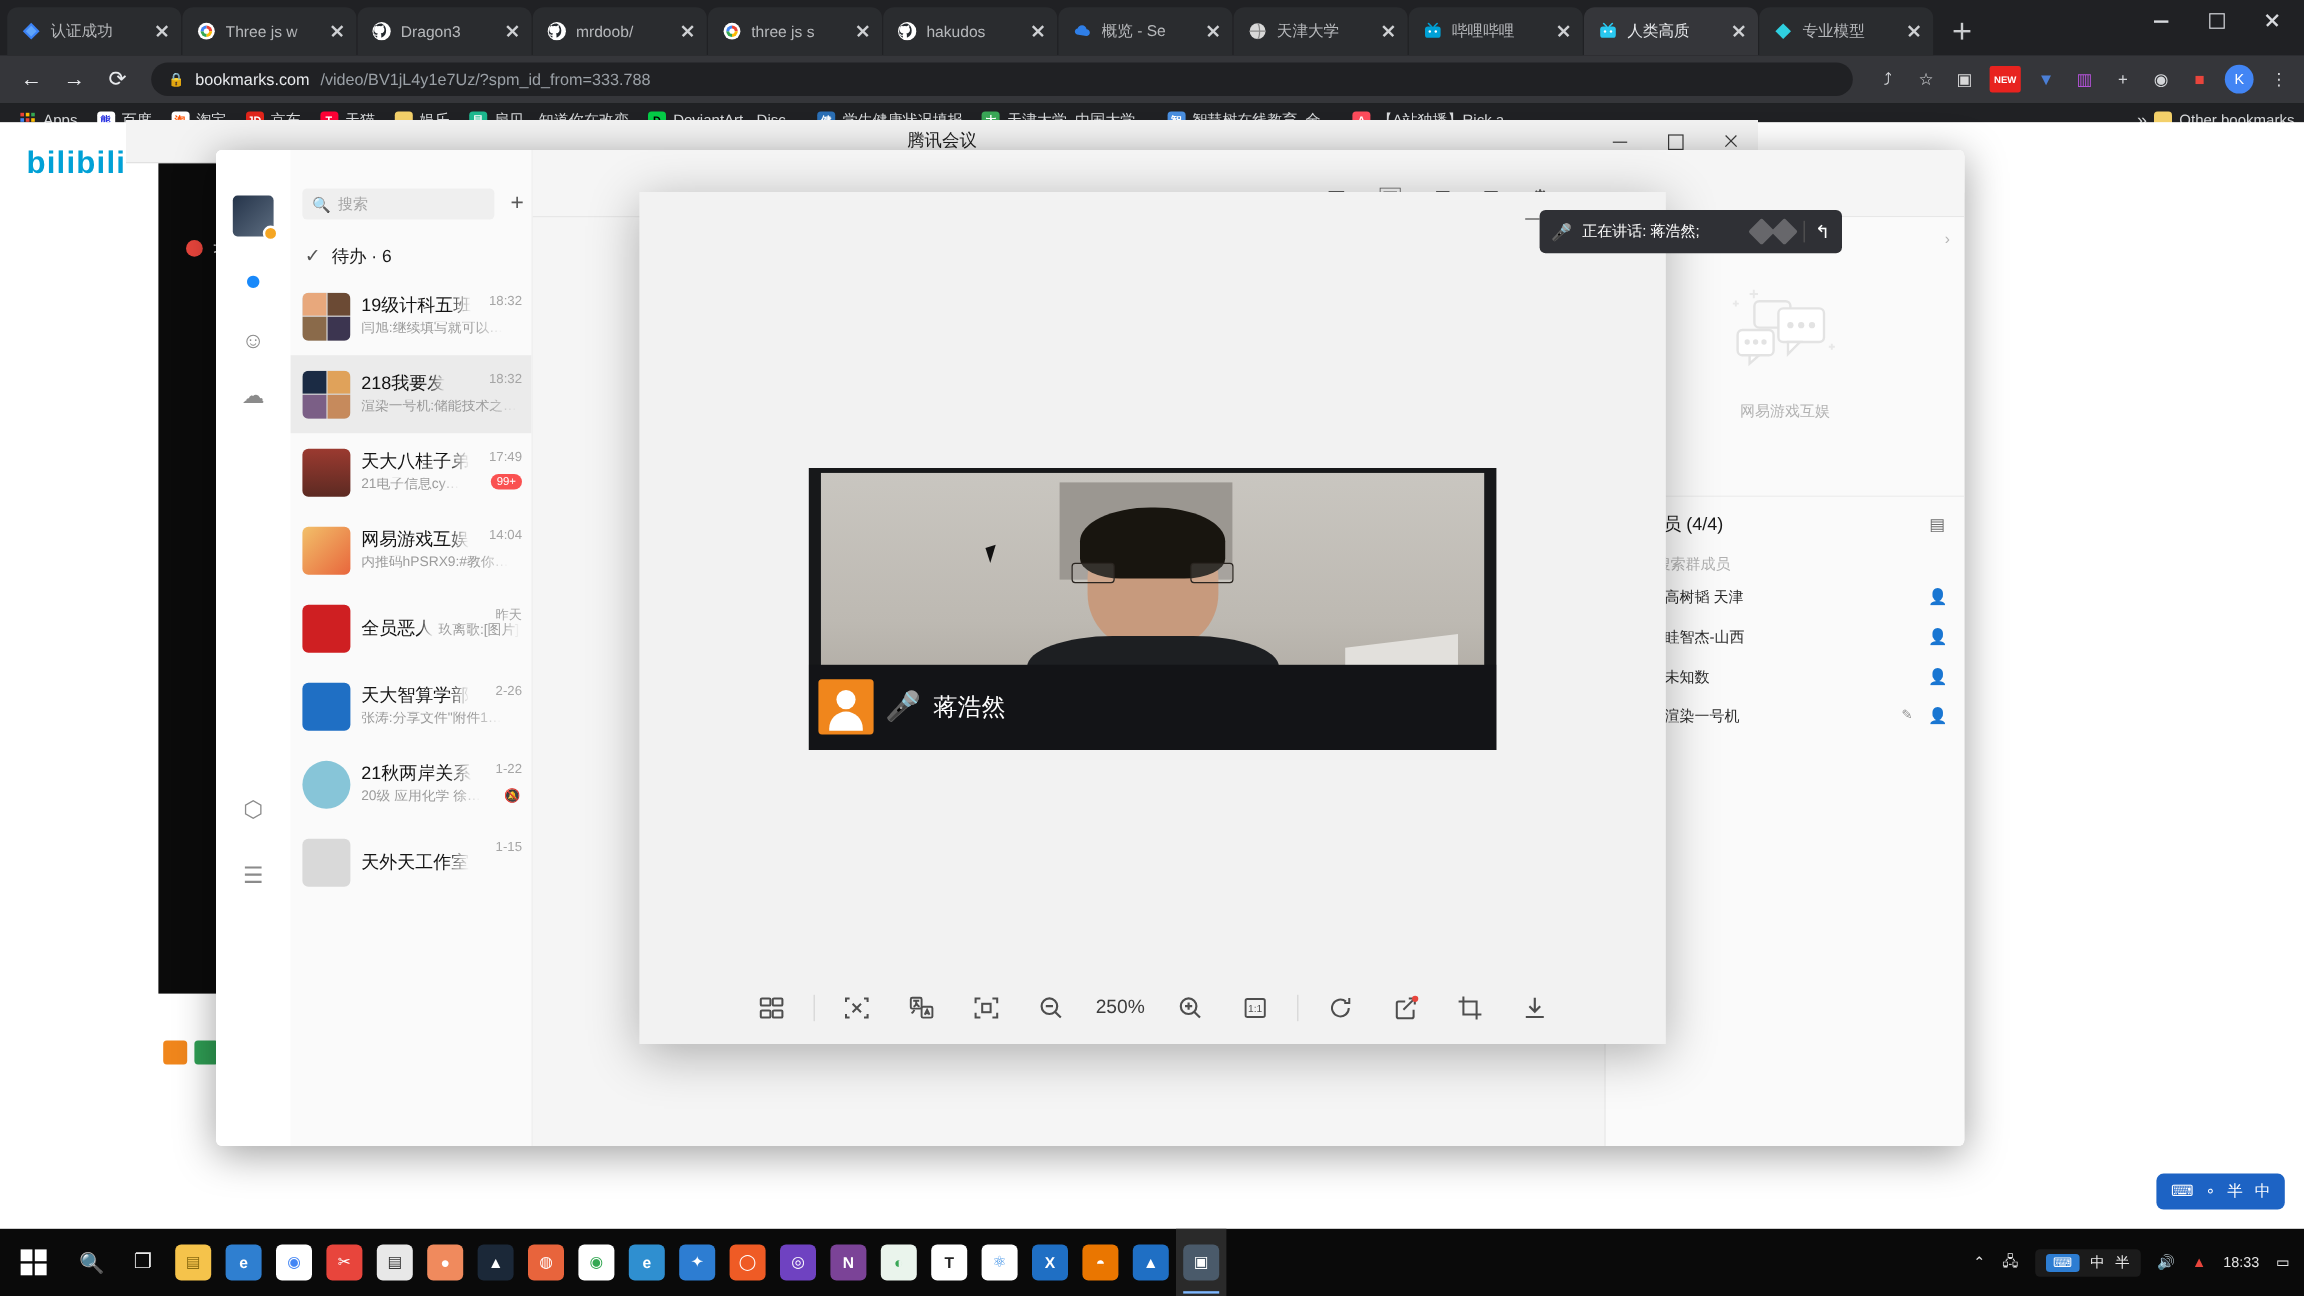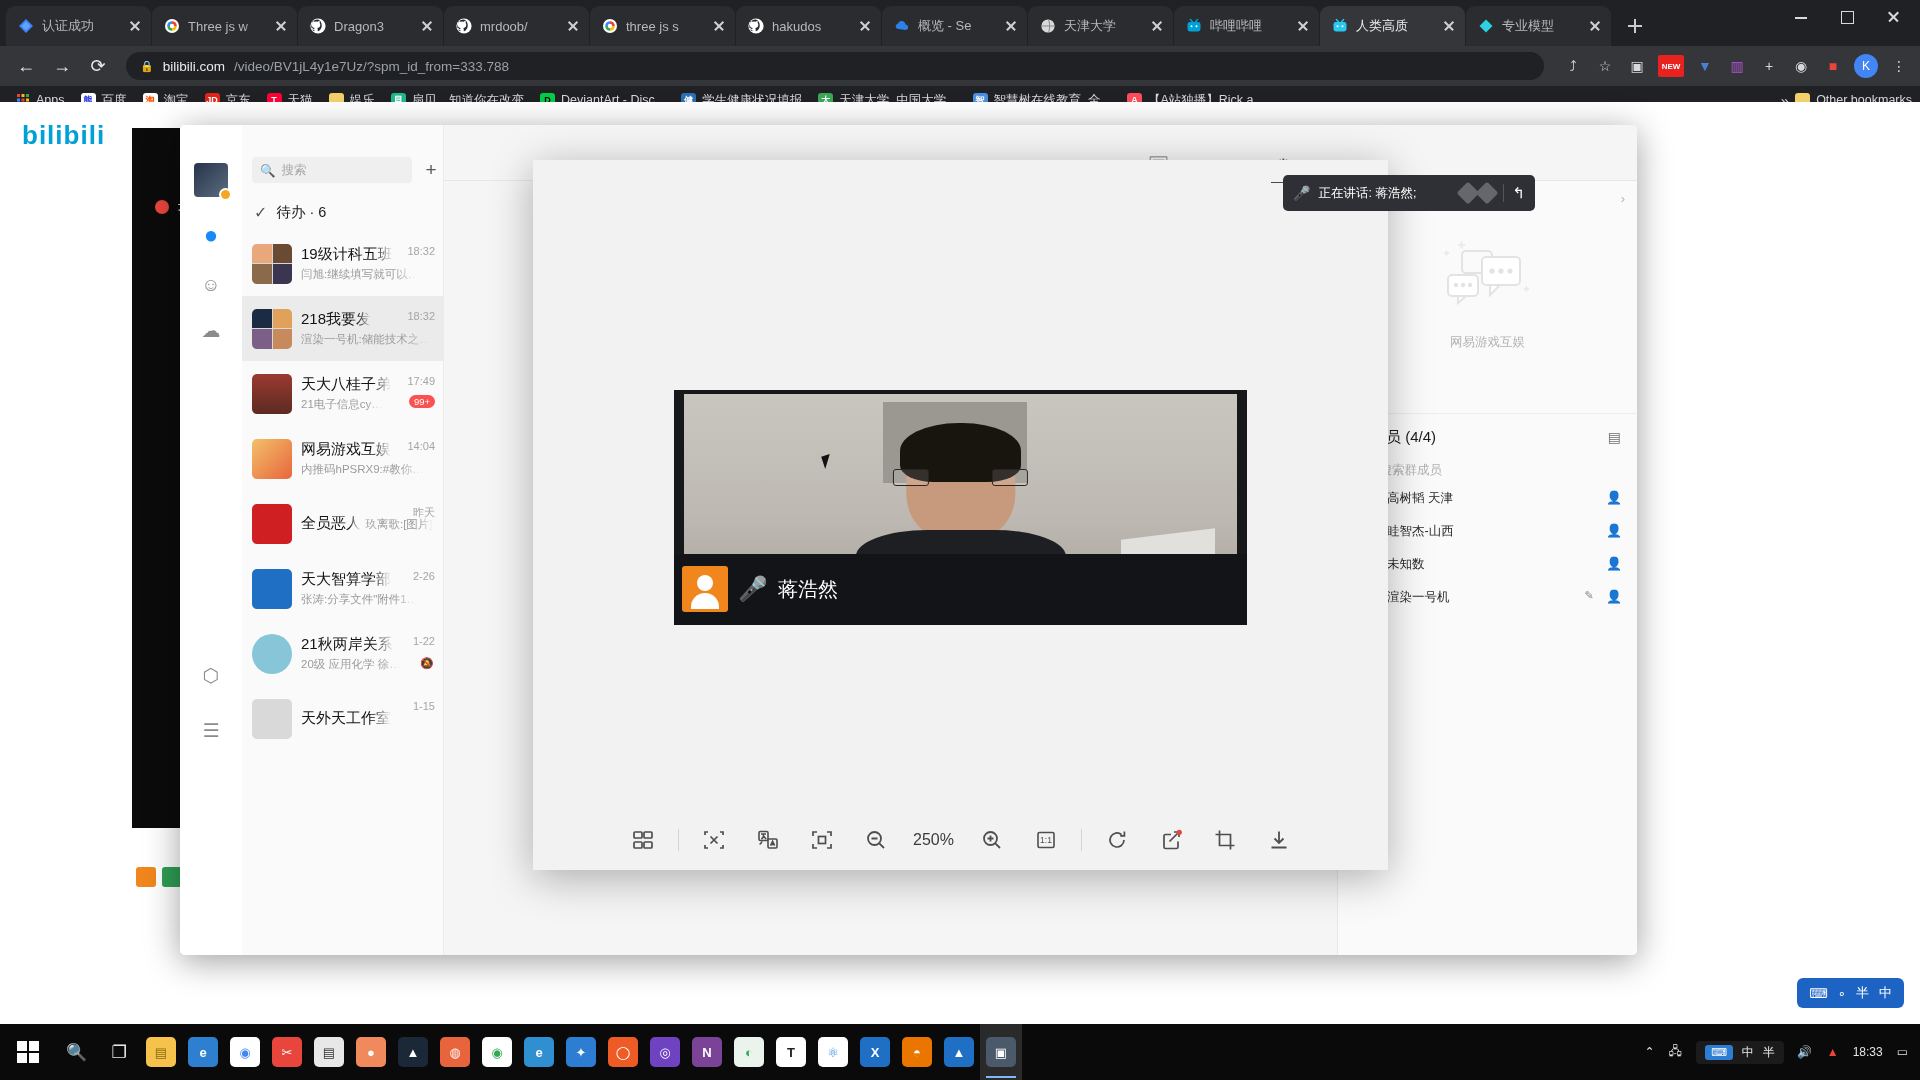--- a/index.html
+++ b/index.html
@@ -394,21 +394,21 @@
         <div class="wcls"></div>
       </div>
     </div>
 
     <div class="toolbar">
       <div class="navbtn">←</div>
       <div class="navbtn">→</div>
       <div class="navbtn">⟳</div>
       <div class="omnibox">
         <span class="lock">🔒</span>
-        <span>bilibili.com</span>
+        <span>bookmarks.com</span>
           <span class="url-dim">/video/BV1jL4y1e7Uz/?spm_id_from=333.788</span>
       </div>
       <div class="tbicons">
         <span class="tbicon">⤴</span>
         <span class="tbicon">☆</span>
         <span class="tbicon" style="color:#d8d8d8">▣</span>
         <span class="tbicon" style="background:#e8231f;color:#fff;font-size:8px;font-weight:bold;border-radius:2px;width:26px;">NEW</span>
         <span class="tbicon" style="color:#4b7fd6">▼</span>
         <span class="tbicon" style="color:#b452d8">▥</span>
         <span class="tbicon">+</span>
@@ -538,20 +538,28 @@
         <span class="sk"></span>
         <span class="ttl">扬名立万</span>
       </div>
       <div class="side-meta">
         <div class="st">年度黑马电影《扬名立万》B站独播！</div>
 
       </div>
     </div>
   </div>
 
+  <div class="tm-win">
+    <div class="t">腾讯会议</div>
+    <div class="wc">
+      <div class="m"></div>
+      <div class="x"></div>
+      <div class="c"></div>
+    </div>
+  </div>
 
   <div class="wx">
 
     <div class="wx-title">
       <div class="wx-wc">
         <div class="m"></div>
         <div class="x"></div>
         <div class="c"></div>
       </div>
     </div>

